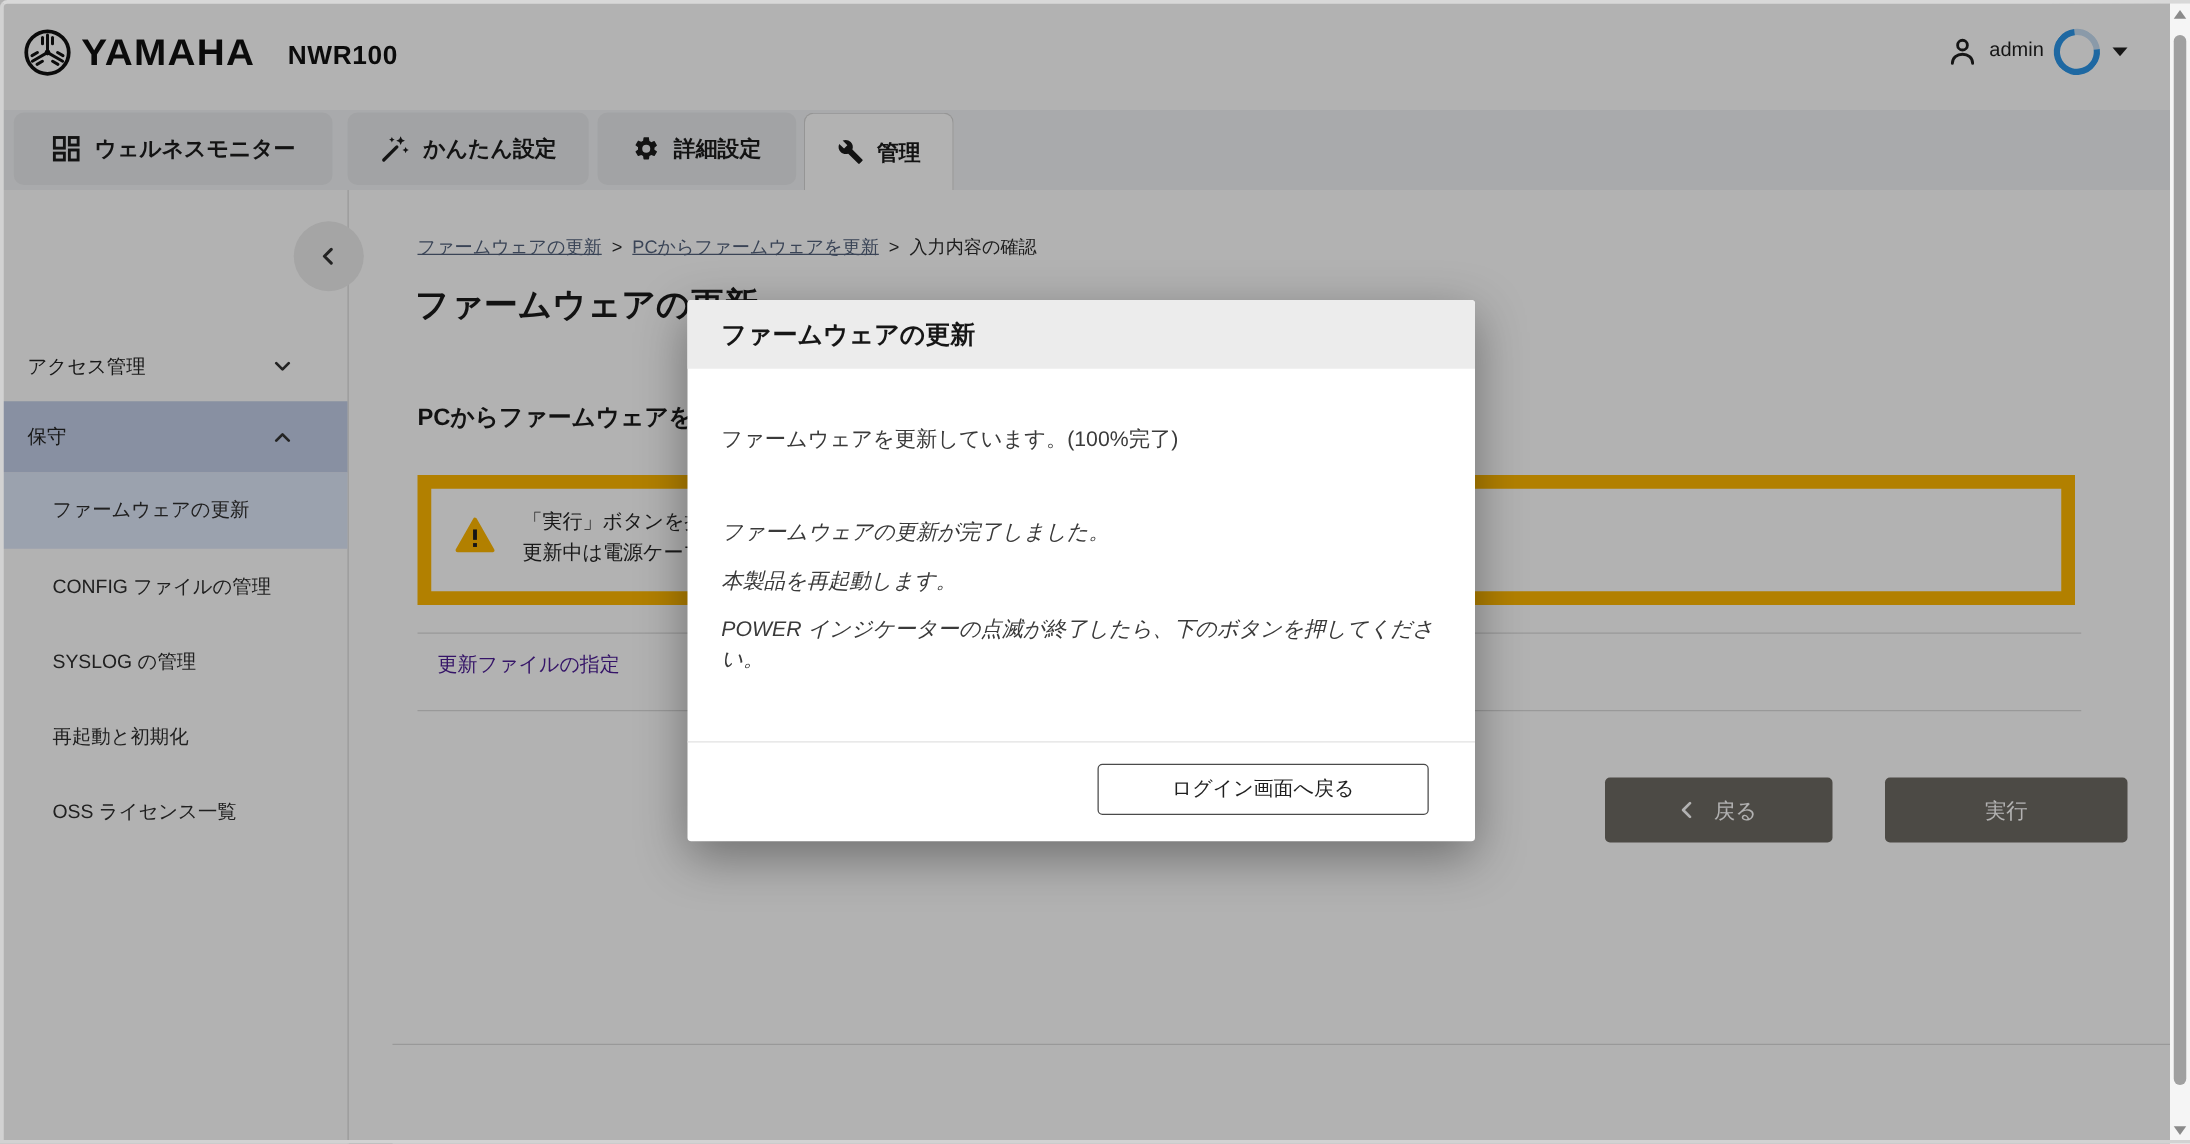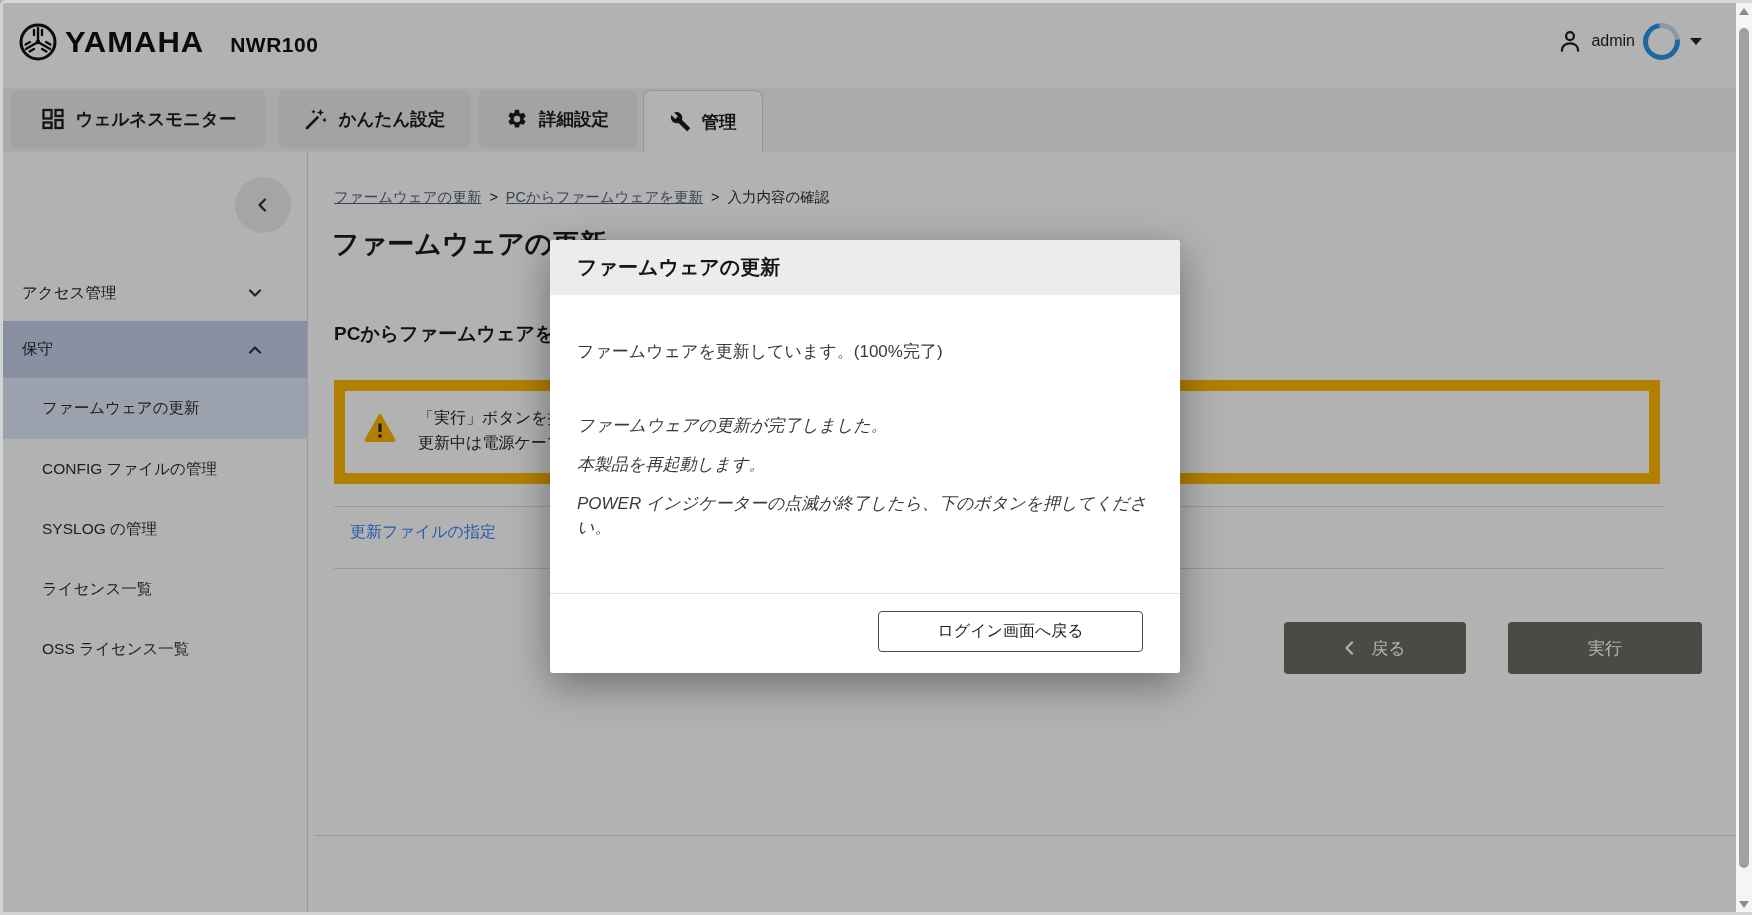--- a/index.html
+++ b/index.html
@@ -29,21 +29,21 @@
   .tab.active { height:62px; background:#ffffff; border-radius:8px 8px 0 0; border:1px solid #d6d6d6; border-bottom:none; }
   .tab1 { left:11px;  width:255px; }
   .tab2 { left:278px; width:193px; }
   .tab3 { left:478px; width:159px; }
   .tab4 { left:643px; width:120px; }
   .top-links { position:absolute; right:50px; top:0; height:64px; display:flex; align-items:center; gap:30px; }
   .top-link { font-size:15px; font-weight:700; letter-spacing:.8px; color:#141414; }
   .top-link-sep { width:1px; height:22px; background:#9a9a9a; }
 
   
-  .sidebar { position:absolute; left:0; top:152px; width:308px; bottom:0; background:#ffffff; border-right:1px solid #dcdcdc; }
+  .sidebar { position:absolute; left:0; top:152px; width:279px; bottom:0; background:#ffffff; border-right:1px solid #dcdcdc; }
   .collapse-btn { position:absolute; left:235px; top:25px; width:56px; height:56px; border-radius:50%; background:#ececec;
                   display:flex; align-items:center; justify-content:center; }
   .nav-group { position:absolute; left:0; width:100%; display:flex; align-items:center; justify-content:space-between;
                padding:0 43px 0 22px; font-size:15.5px; color:#242424; }
   .g-access { top:117px; height:48px; }
   .g-maint  { top:169px; height:57px; background:#c3cfe8; }
   .nav-item { position:absolute; left:0; width:100%; display:flex; align-items:center; padding-left:42px;
               font-size:15.5px; color:#2e2e2e; }
   .i-fw   { top:226px; height:61px; background:#dfe8fa; }
   .i-cfg  { top:287px; height:60px; }
@@ -56,21 +56,21 @@
   .breadcrumb { position:absolute; left:20px; top:36px; font-size:14.5px; color:#2b2b2b; display:flex; gap:8px; align-items:baseline; white-space:nowrap; }
   .crumb-link { color:#53627c; text-decoration:underline; }
   .crumb-sep { color:#2b2b2b; }
   .page-title { position:absolute; left:18px; top:74px; font-size:27px; font-weight:700; color:#1a1a1a; white-space:nowrap; }
   .section-title { position:absolute; left:20px; top:169px; font-size:19px; font-weight:700; color:#1a1a1a; white-space:nowrap; }
   .warn-box { position:absolute; left:20px; top:228px; width:1326px; height:104px; border:11px solid #ffb800; background:#ffffff; }
   .warn-icon { position:absolute; left:19px; top:22px; }
   .warn-text { position:absolute; left:73px; top:14px; font-size:16px; line-height:25px; color:#262626; white-space:nowrap; overflow:hidden; width:1220px; }
   .row-divider { position:absolute; left:20px; width:1331px; height:1px; background:#dcdcdc; }
   .rd1 { top:354px; } .rd2 { top:416px; }
-  .row-label { position:absolute; left:36px; top:370px; font-size:16px; color:#3b82f6; }
+  .row-label { position:absolute; left:36px; top:370px; font-size:16px; color:#4c1d95; }
   .bottom-divider { position:absolute; left:0px; top:683px; width:1422px; height:1px; background:#dcdcdc; }
   .gray-btn { position:absolute; top:470px; height:52px; background:#6e6a63; border:none; border-radius:4px;
               color:#ffffff; font-size:17px; font-family:inherit; display:flex; align-items:center; justify-content:center; gap:16px; }
   .btn-back { left:970px; width:182px; }
   .btn-exec { left:1194px; width:194px; }
 
   
   .overlay { position:absolute; left:0; top:0; right:16px; bottom:0; background:rgba(0,0,0,.30); z-index:40; }
   .modal { position:absolute; left:550px; top:240px; width:630px; height:433px; background:#ffffff; border-radius:3px;
            box-shadow:0 12px 40px rgba(0,0,0,.38); z-index:50; }
@@ -210,21 +210,21 @@
     <div class="nav-item i-fw">
       <span>ファームウェアの更新</span>
     </div>
     <div class="nav-item i-cfg">
       <span>CONFIG ファイルの管理</span>
     </div>
     <div class="nav-item i-sys">
       <span>SYSLOG の管理</span>
     </div>
     <div class="nav-item i-boot">
-      <span>ライセンス一覧</span>
+      <span>再起動と初期化</span>
     </div>
     <div class="nav-item i-oss">
       <span>OSS ライセンス一覧</span>
     </div>
   </aside>
 
   <main class="main">
     <div class="breadcrumb">
       <span class="crumb-link">ファームウェアの更新</span>
       <span class="crumb-sep">&gt;</span>

